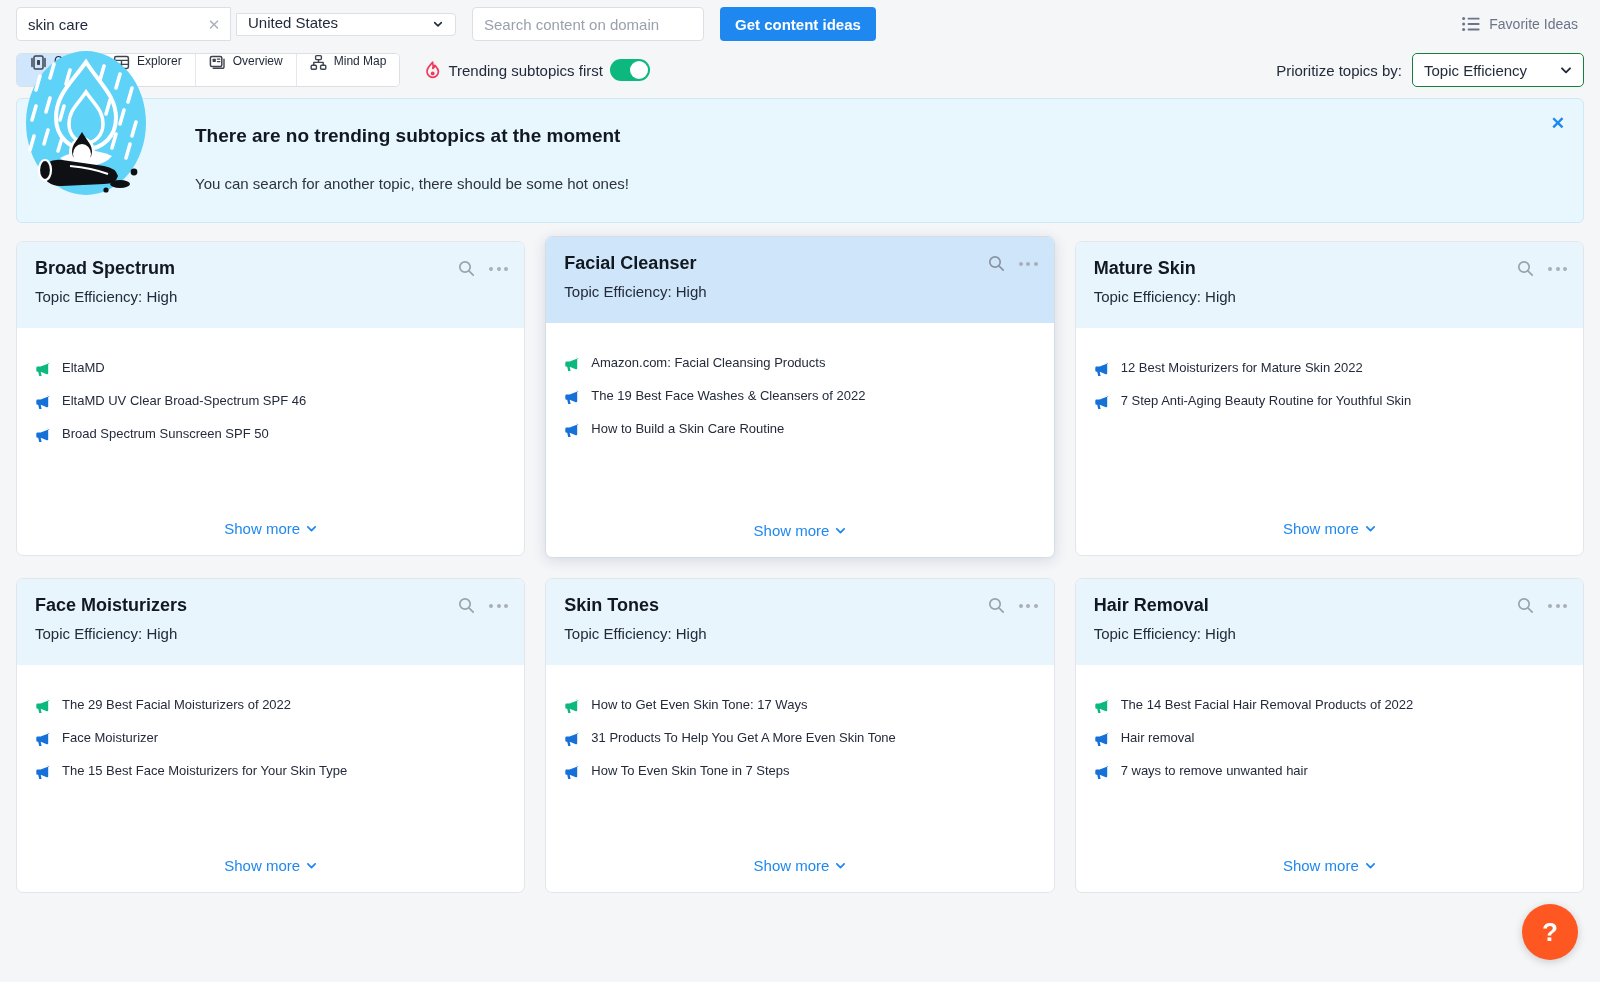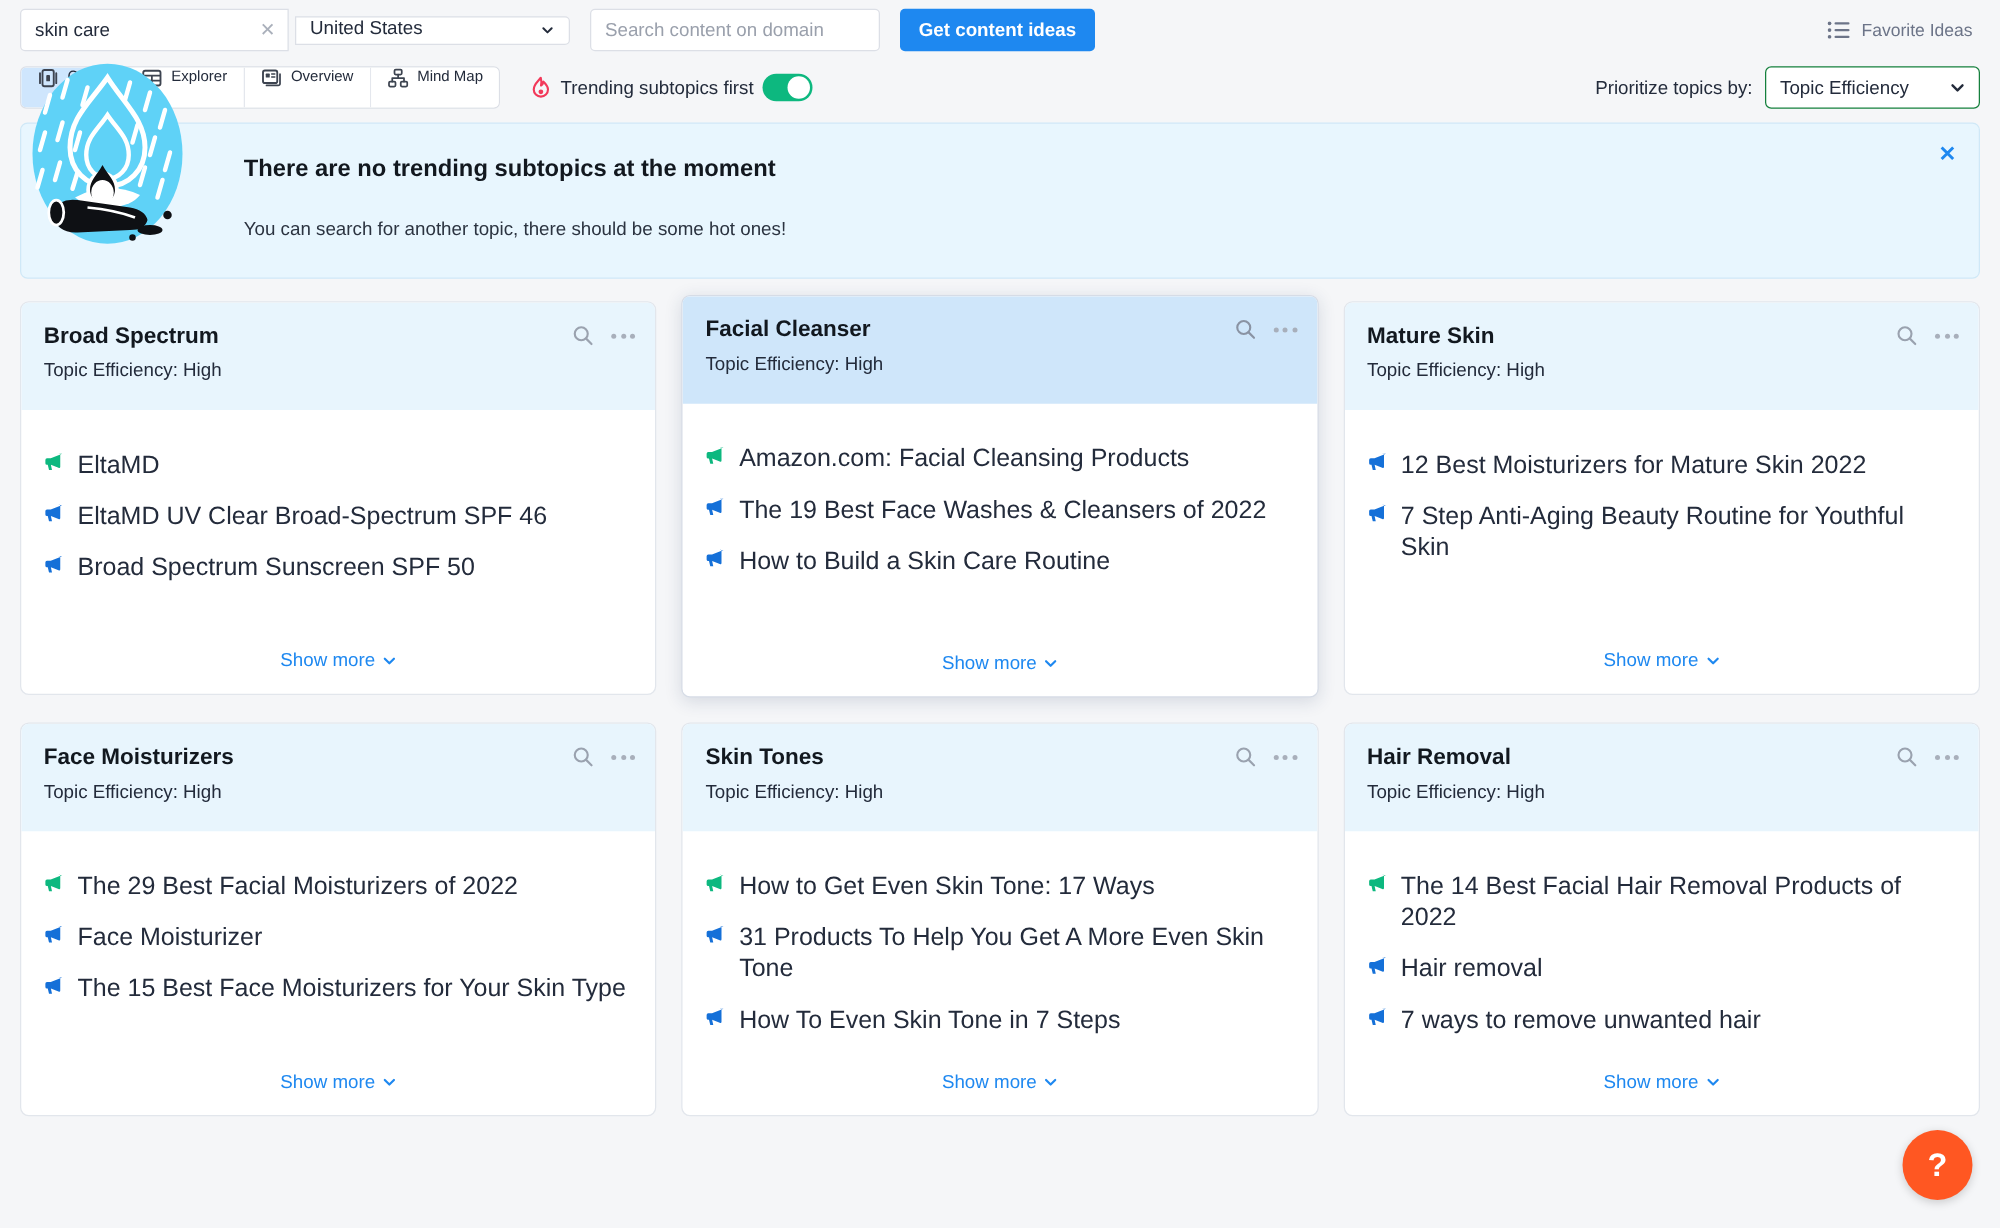--- a/index.html
+++ b/index.html
@@ -199,21 +199,21 @@
 
   .card-body {
     flex: 1;
     padding: 32px 18px 0 18px;
     display: flex; flex-direction: column;
   }
   .idea {
     display: flex; align-items: flex-start; gap: 10px;
     margin-bottom: 16px;
   }
-  .idea-text { font-size: 20px; color: #232b3b; line-height: 1.25; }
+  .idea-text { font-size: 13px; color: #232b3b; line-height: 1.25; }
   .megaphone { flex: none; margin-top: 2px; }
   .card-foot {
     padding: 10px 0 17px 0;
     text-align: center;
   }
   .show-more {
     display: inline-flex; align-items: center; gap: 6px;
     color: #1e88f0; font-size: 15px; cursor: pointer;
   }
 

